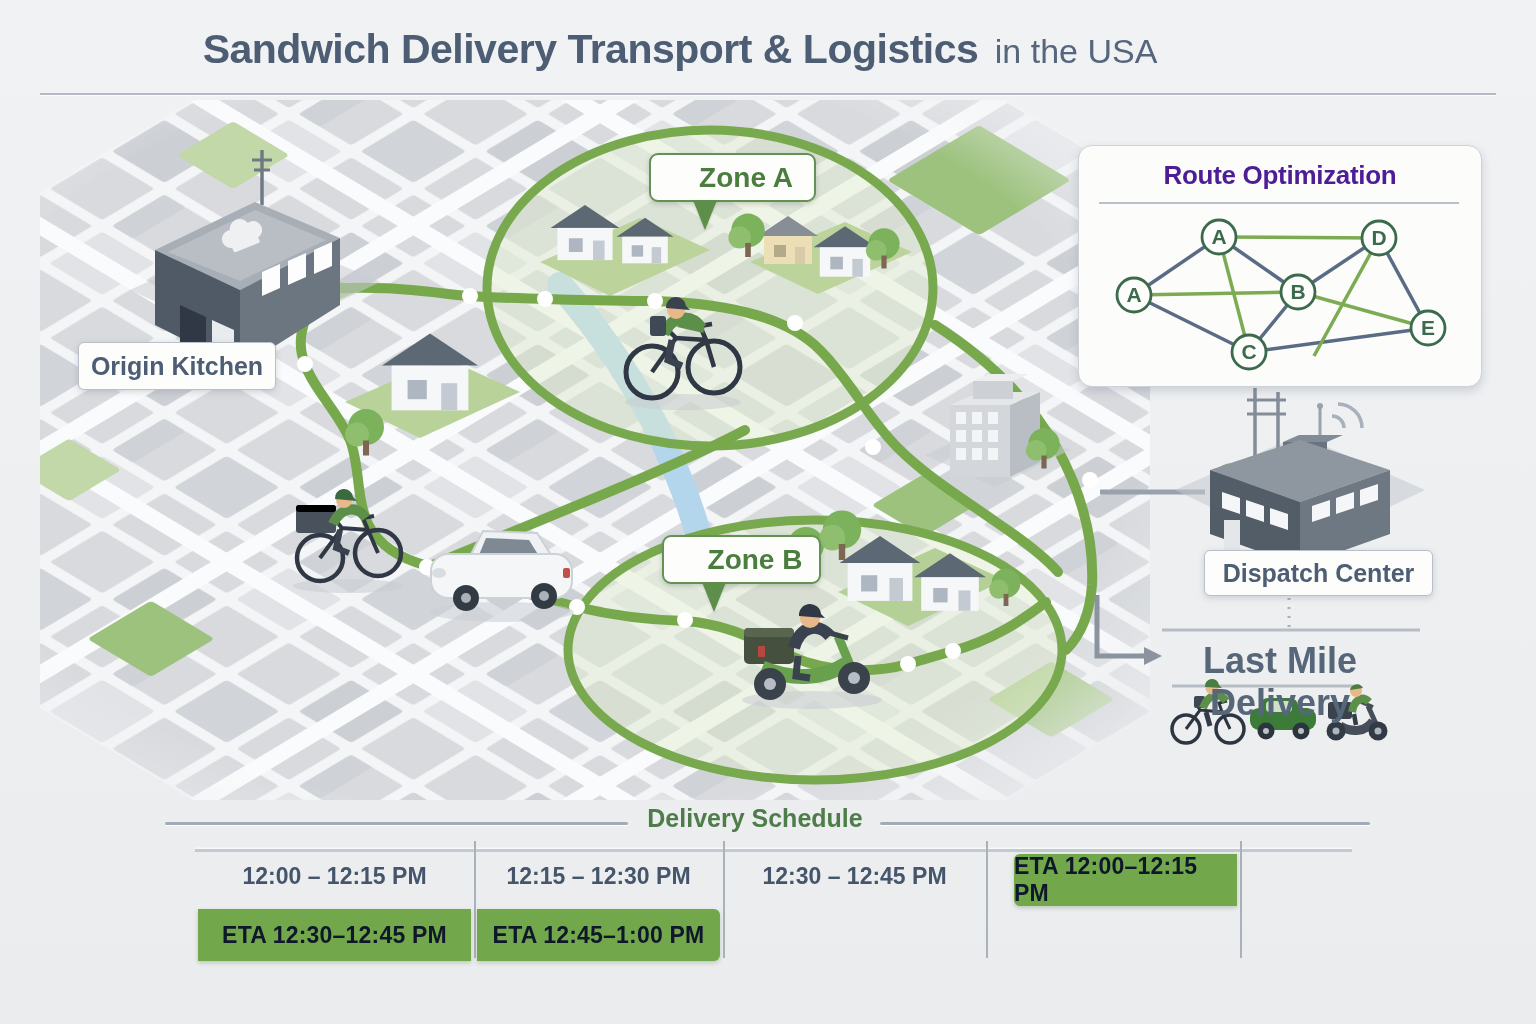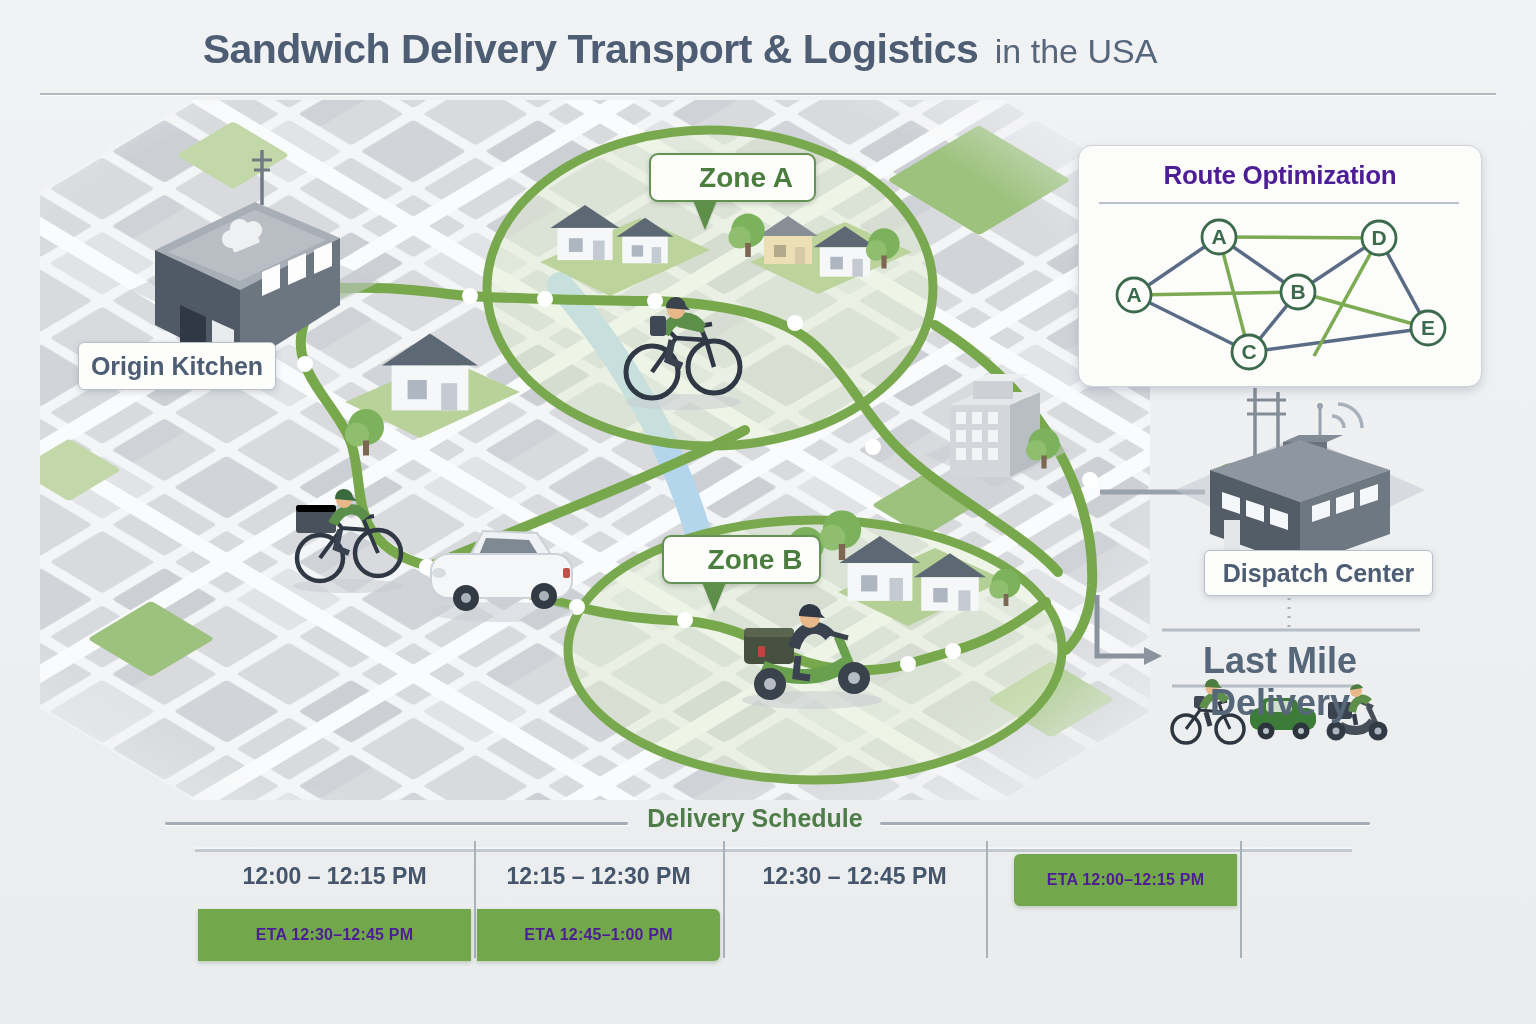--- a/index.html
+++ b/index.html
@@ -46,23 +46,23 @@
     font-size:25px;font-weight:bold;color:#4f7d4a;}
   .sched-topline{position:absolute;left:195px;top:849px;width:1157px;height:2.5px;background:#c3c9d0;box-shadow:0 -1.5px 0 #f8f9fa;}
   .sched-divider{position:absolute;top:841px;width:2px;height:117px;background:#a9b1ba;}
   .sched-grid{
     position:absolute;left:195px;top:851px;width:1045px;
     display:grid;grid-template-columns:279px 249px 263px 254px;grid-auto-rows:auto;
   }
   .slot-cell{height:50px;line-height:50px;text-align:center;font-size:23px;font-weight:bold;color:#45566c;}
   .eta-cell{height:52px;margin-top:3px;position:relative;z-index:2;}
   .eta-bar{
-    height:52px;margin:0 3px;background:#73a74b;color:#4c1d95;
+    height:52px;margin:0 3px;background:#73a74b;color:#0f172a;
     display:flex;align-items:center;justify-content:center;
-    font-size:16px;font-weight:bold;letter-spacing:0.2px;
+    font-size:23px;font-weight:bold;letter-spacing:0.2px;
     box-shadow:0 2px 4px rgba(90,120,70,.3);
   }
   .eta-first{margin-left:28px;border-radius:6px 0 0 6px;}
   .eta-last{border-radius:0 6px 6px 0;}
   svg text{font-family:"Liberation Sans","DejaVu Sans",sans-serif;}
 </style>
 </head>
 <body>
 
 <svg class="abs" style="left:0;top:0;" width="1536" height="1024" viewBox="0 0 1536 1024">

